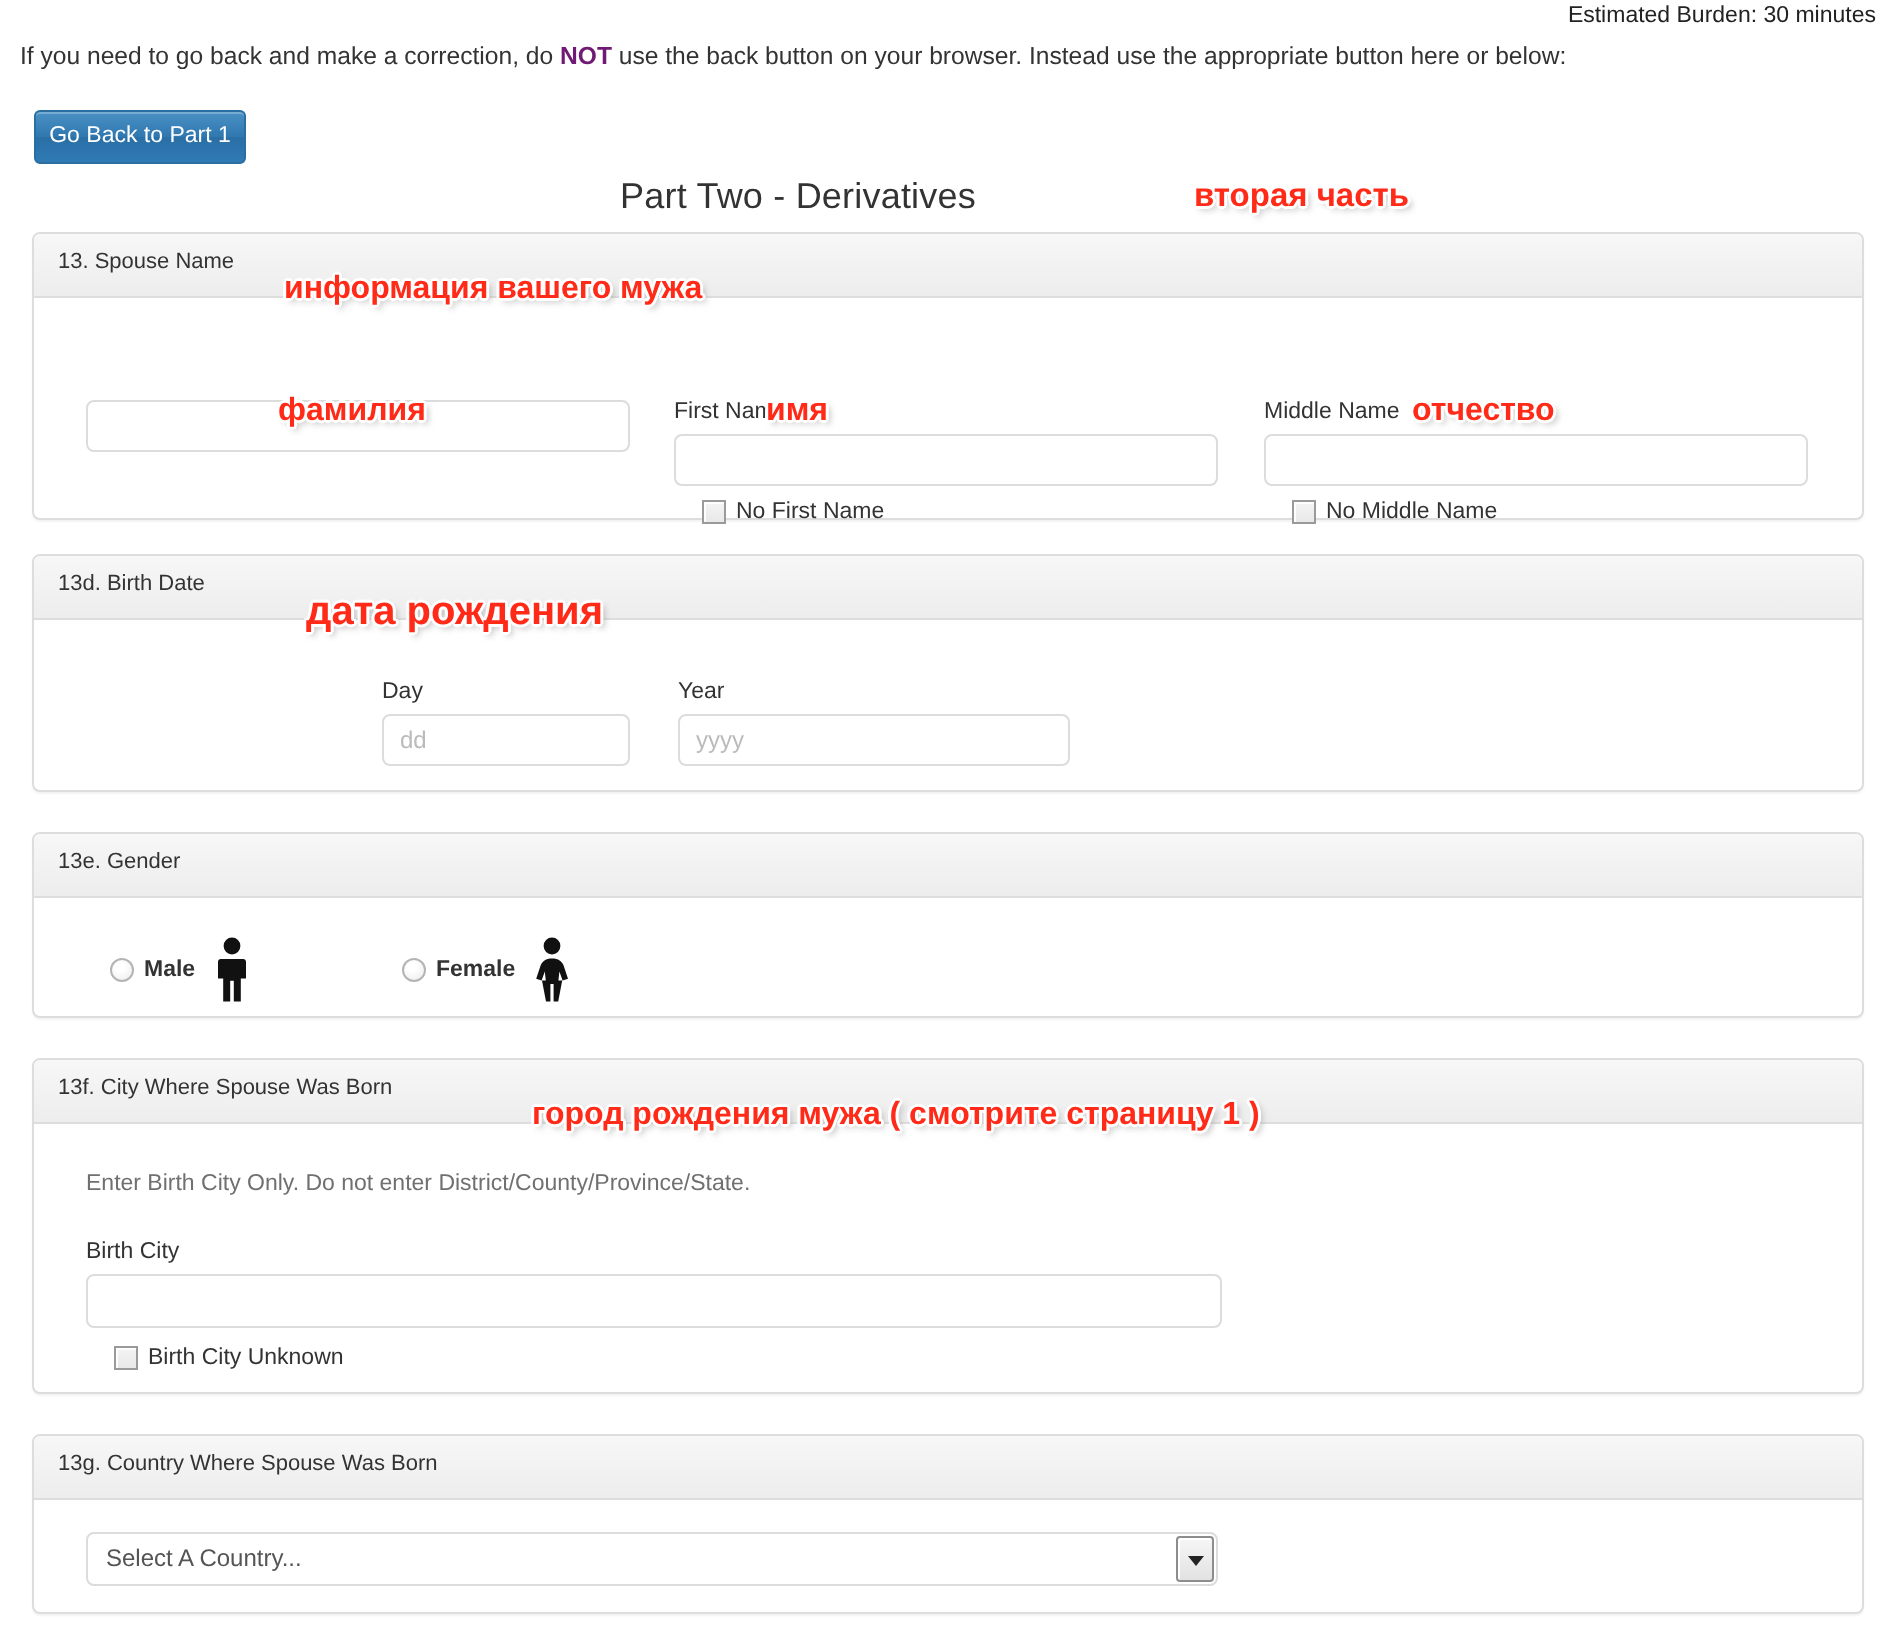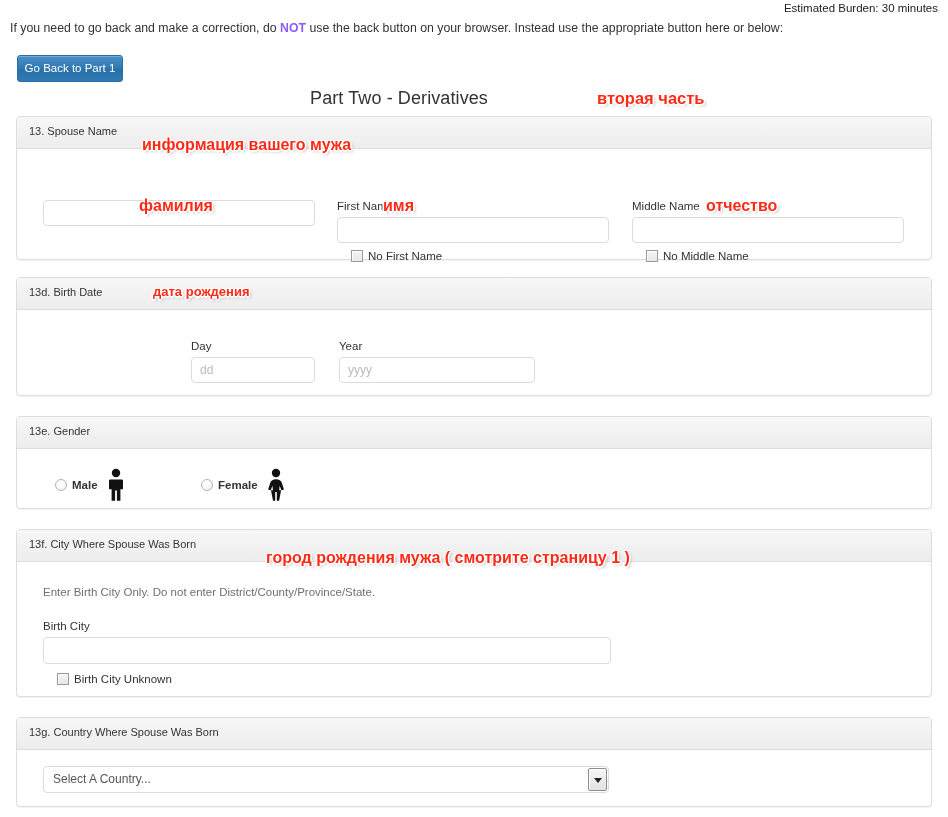--- a/index.html
+++ b/index.html
@@ -15,21 +15,21 @@
 
   
   .burden {
     position: absolute; top: 2px; right: 10px;
     font-size: 11.5px; color: #222; white-space: nowrap;
   }
   .notice {
     position: absolute; top: 21px; left: 10px;
     font-size: 12.3px; color: #333; white-space: nowrap;
   }
-  .notice b { font-weight: bold; color: #8b5cf6; text-align: center; }
+  .notice b { font-weight: bold; color: #701a75; text-align: center; }
 
   .backbtn {
     position: absolute; top: 55px; left: 17px;
     width: 106px; height: 27px;
     border: 1px solid #2b6ea1;
     border-radius: 3px;
     background: linear-gradient(to bottom, #4a90c4 0%, #2f78b0 50%, #2a6fa6 51%, #2f7ab4 100%);
     color: #ffffff;
     font-size: 11.5px;
     line-height: 25px;
@@ -57,21 +57,21 @@
       0 -1.5px 0 #fff, 0 1.5px 0 #fff, -1.5px 0 0 #fff, 1.5px 0 0 #fff,
       2px 2px 3px rgba(150,150,150,.65);
     z-index: 30;
     pointer-events: none;
   }
   #anno-part   { top: 89px;  left: 597px; font-size: 16.5px; }
   #anno-spouse { top: 136px; left: 142px; font-size: 16px; }
   #anno-family { top: 197px; left: 139px; font-size: 16px; }
   #anno-first  { top: 197px; left: 383px; font-size: 16px; }
   #anno-middle { top: 197px; left: 706px; font-size: 16px; }
-  #anno-birth  { top: 284px; left: 153px; font-size: 13px; }
+  #anno-birth  { top: 295px; left: 153px; font-size: 20px; }
   #anno-city   { top: 549px; left: 266px; font-size: 16px; }
 
   
   .panel {
     position: absolute; left: 16px; width: 916px;
     background: #ffffff;
     border: 1px solid #dddddd;
     border-radius: 4px;
     box-shadow: 0 1px 1px rgba(0,0,0,.05);
   }

